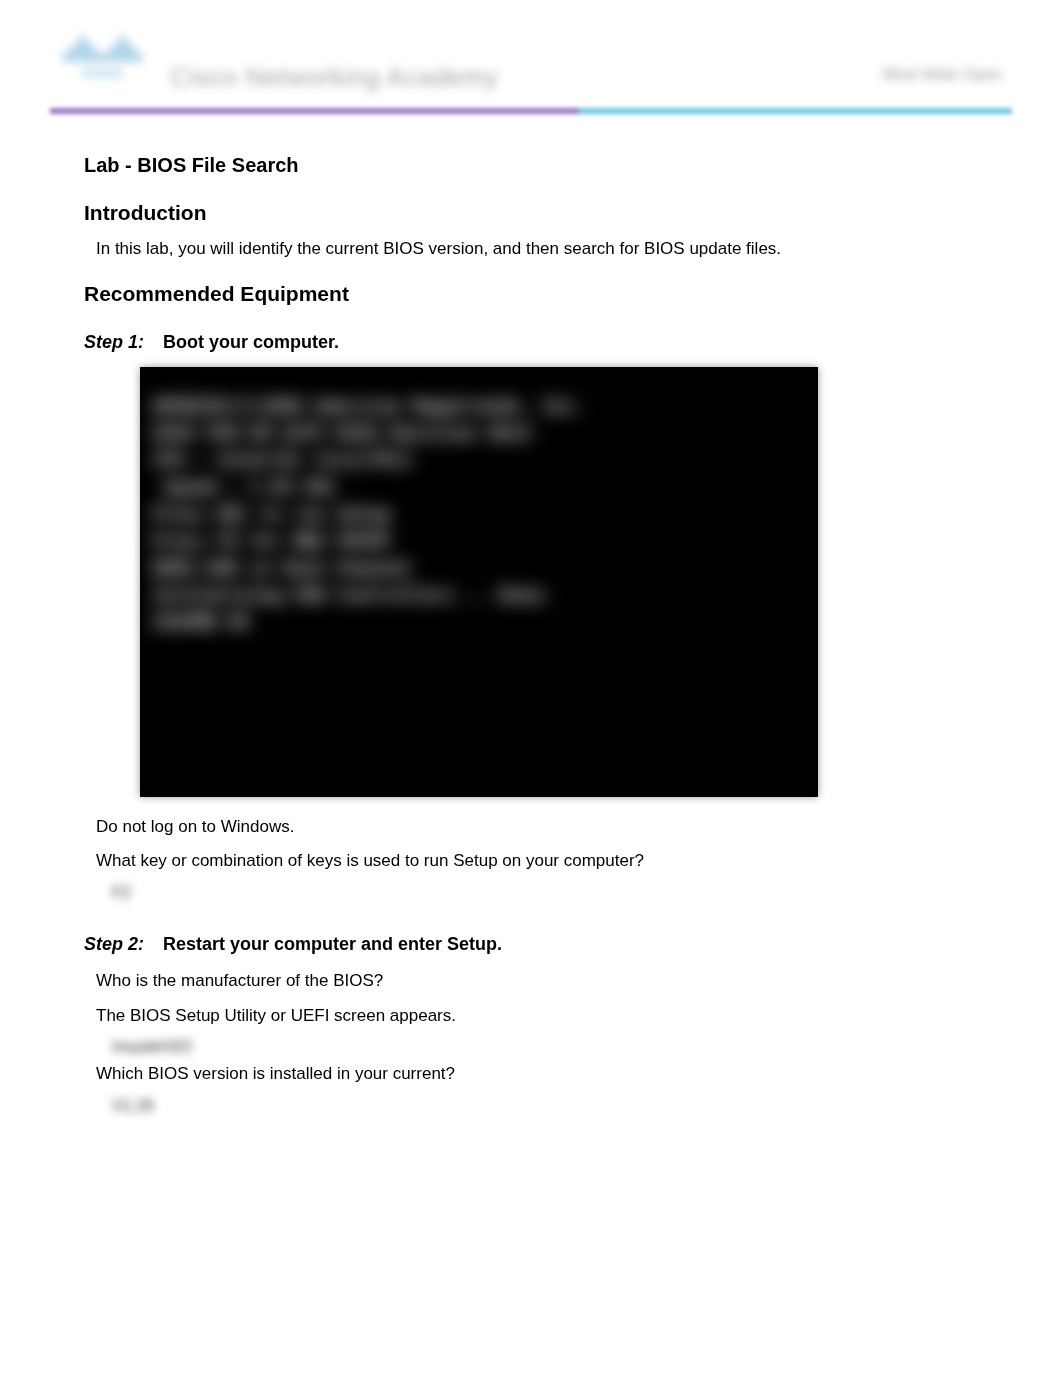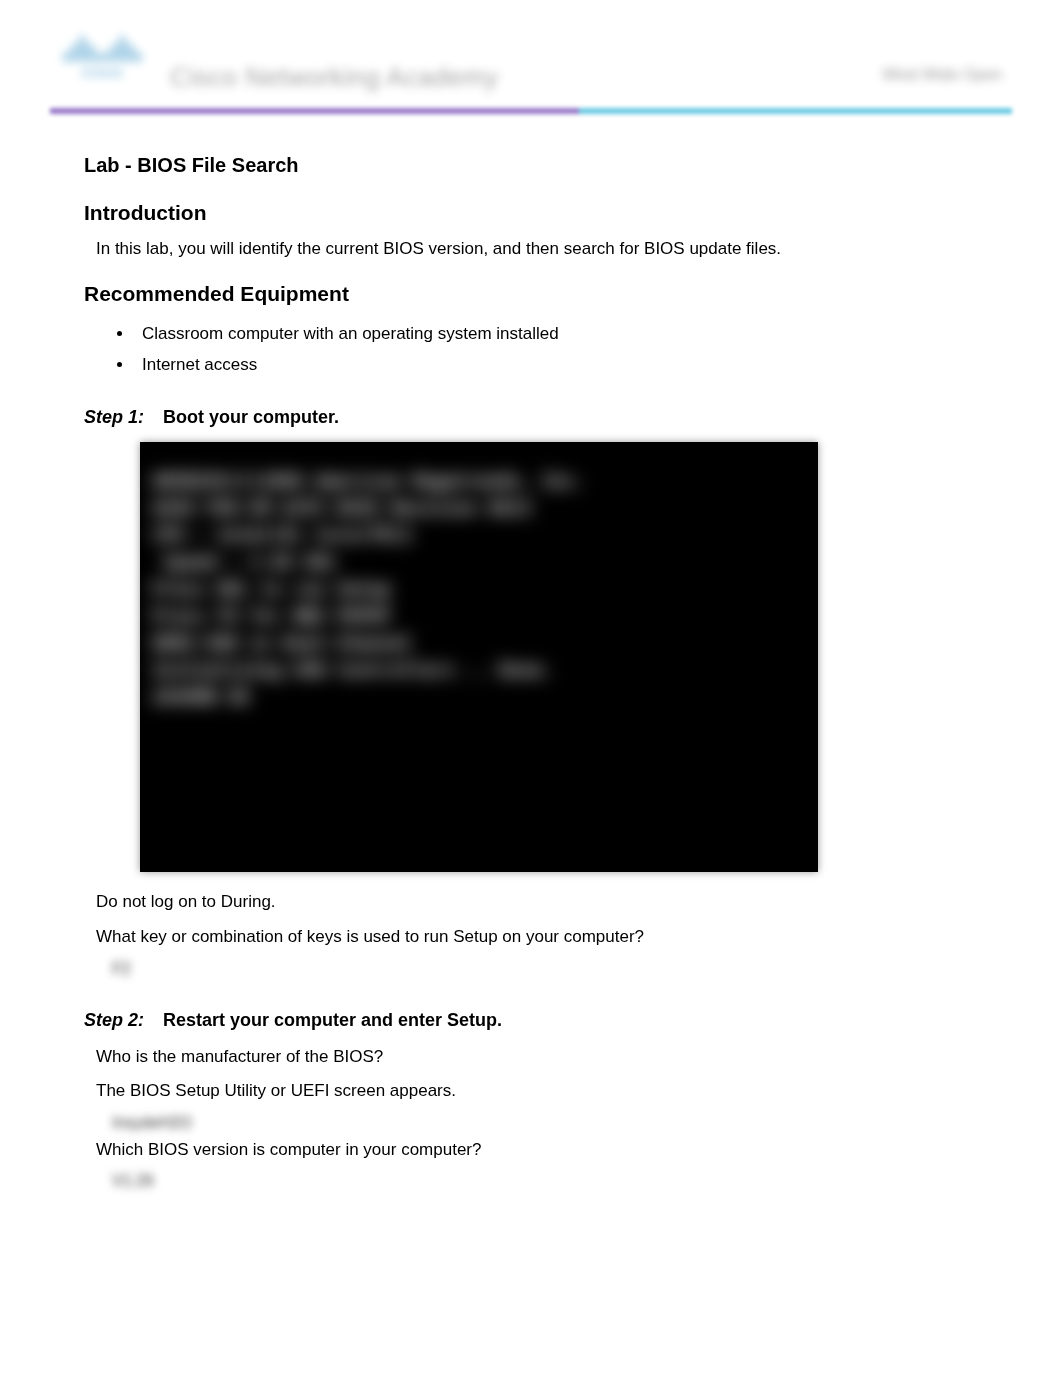--- a/index.html
+++ b/index.html
@@ -166,24 +166,20 @@
   </div>
   <div class="banner-bar"></div>
 
   <div class="content">
     <h1 class="doc-title">Lab - BIOS File Search</h1>
 
     <h2 class="section-title">Introduction</h2>
     <p class="body-text">In this lab, you will identify the current BIOS version, and then search for BIOS update files.</p>
 
     <h2 class="section-title">Recommended Equipment</h2>
-    <ul class="equip-list" id="equip-list">
-        <li>Classroom computer with an operating system installed</li>
-        <li>Internet access</li>
-      </ul>
 
     <h3 class="step-title">
       <span class="step-num">Step 1:</span>
       <span class="step-text">Boot your computer.</span>
     </h3>
 
     <div class="post-screen">
       <div class="post-inner" id="post-inner">
           <div class="post-line">AMIBIOS(C)2006 American Megatrends, Inc.</div>
           <div class="post-line">ASUS P5K-VM ACPI BIOS Revision 0613</div>
@@ -191,27 +187,27 @@
           <div class="post-line"> Speed : 2.66 GHz</div>
           <div class="post-line"></div>
           <div class="post-line">Press DEL to run Setup</div>
           <div class="post-line">Press F8 for BBS POPUP</div>
           <div class="post-line">DDR2-800 in Dual-Channel</div>
           <div class="post-line">Initializing USB Controllers .. Done.</div>
           <div class="post-line">2048MB OK</div>
         </div>
     </div>
 
-    <p class="body-text">Do not log on to During.</p>
+    <p class="body-text">Do not log on to Windows.</p>
     <p class="body-text">What key or combination of keys is used to run Setup on your computer?</p>
     <span class="answer">F2</span>
 
     <h3 class="step-title">
       <span class="step-num">Step 2:</span>
       <span class="step-text">Restart your computer and enter Setup.</span>
     </h3>
     <p class="body-text">Who is the manufacturer of the BIOS?</p>
     <p class="body-text">The BIOS Setup Utility or UEFI screen appears.</p>
     <span class="answer">InsydeH2O</span>
-    <p class="body-text">Which BIOS version is computer in your computer?</p>
+    <p class="body-text">Which BIOS version is installed in your current?</p>
     <span class="answer">V1.26</span>
   </div>
 </div>
 
 </body></html>

